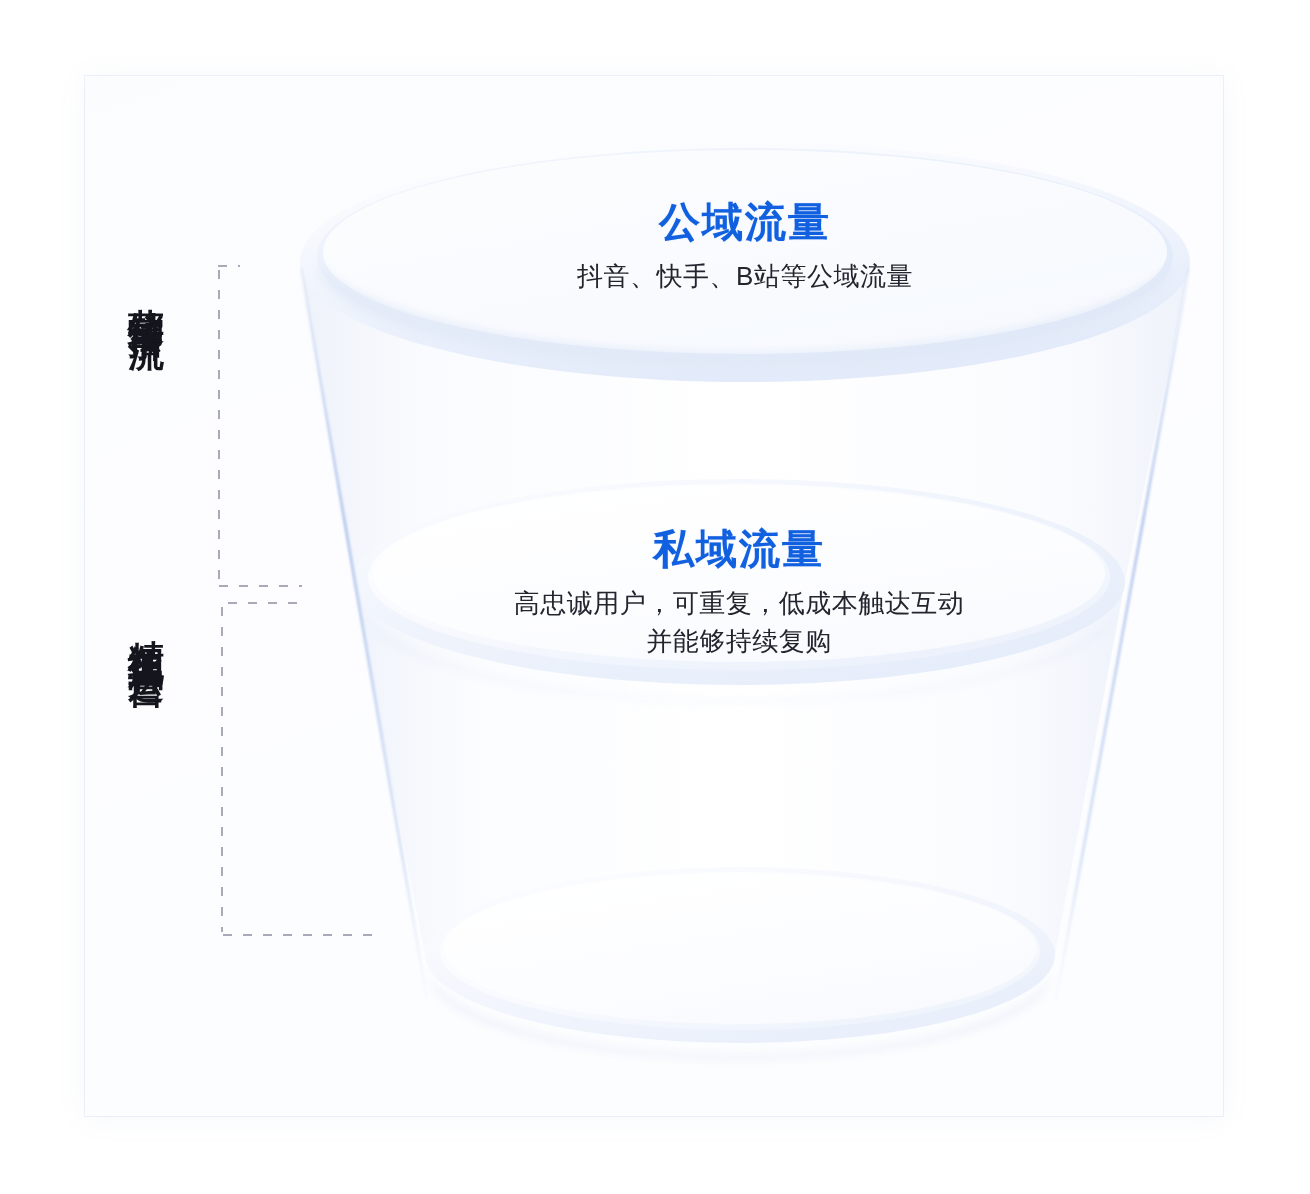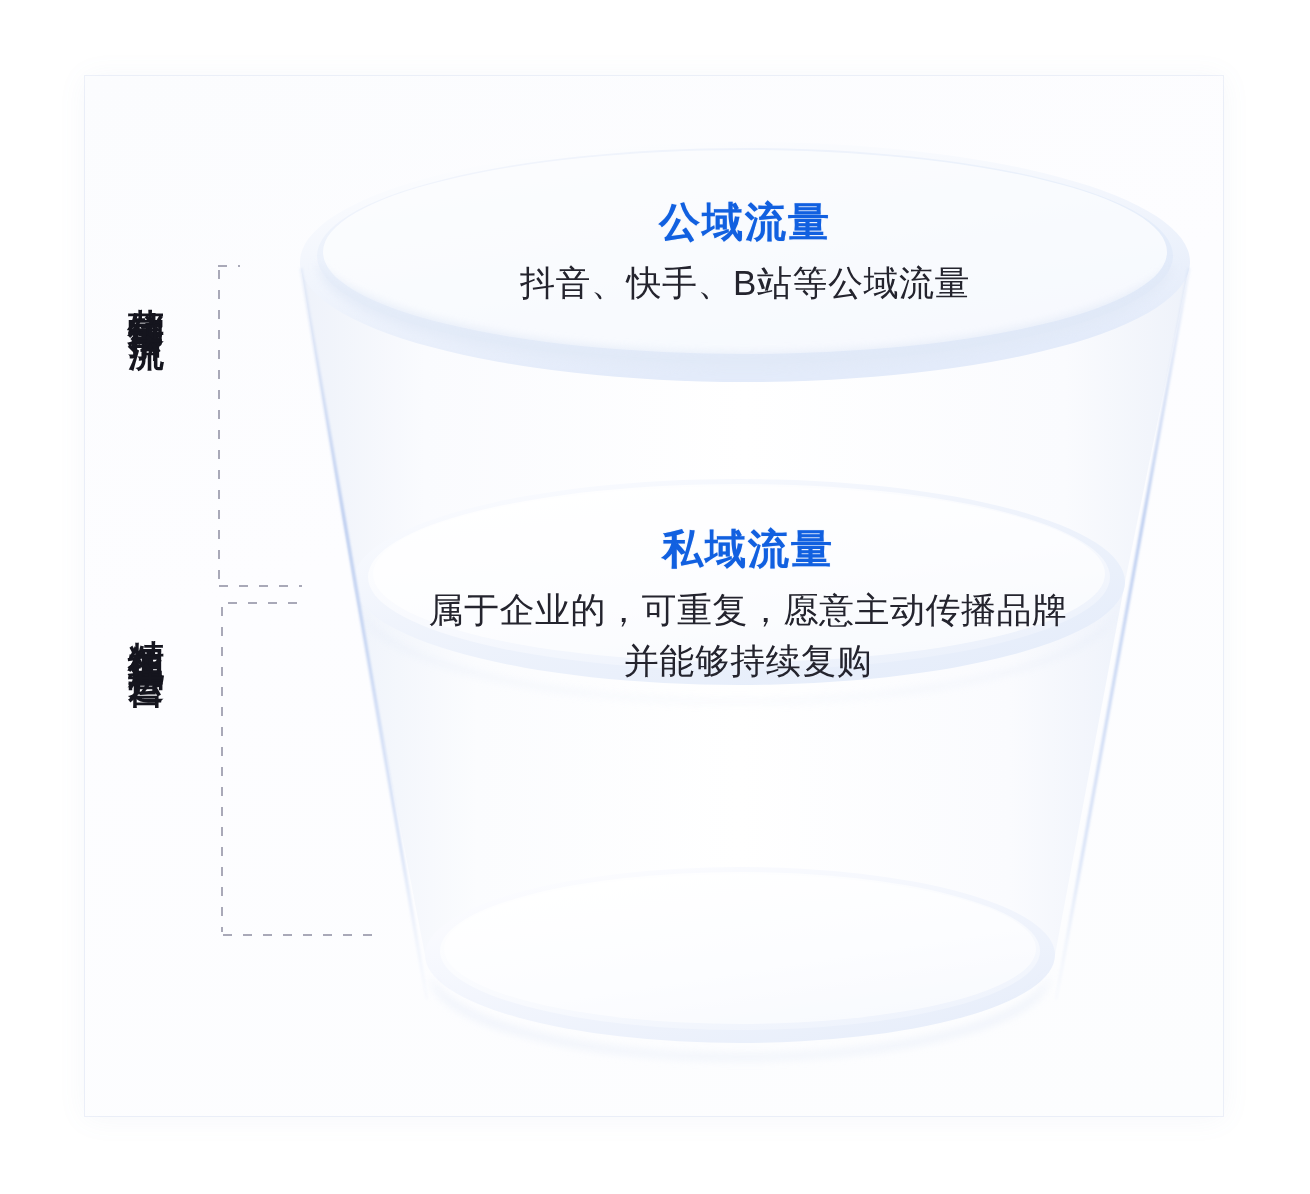--- a/index.html
+++ b/index.html
@@ -68,31 +68,31 @@
   .stage-title {
     font-size: 41px;
     font-weight: 700;
     color: #1160e0;
     letter-spacing: 2px;
     line-height: 1.18;
     margin: 0 0 12px 0;
     text-shadow: 0 0 1px rgba(17,96,224,0.35);
   }
   .stage-desc {
-    font-size: 35px;
+    font-size: 26px;
     font-weight: 400;
     color: #24242e;
     letter-spacing: 0.5px;
     line-height: 1.45;
     margin: 0;
     white-space: pre-line;
   }
 
   #stage-text-0 { left: 395px; top: 198px; }
-  #stage-text-1 { left: 398px; top: 525px; }
+  #stage-text-1 { left: 389px; top: 525px; }
   #stage-text-2 { left: 390px; top: 860px; }
 </style>
 </head>
 <body>
 
 <div id="stage">
 
   <div id="card"></div>
 
   <svg id="funnel-svg" viewBox="0 0 1310 1194" xmlns="http://www.w3.org/2000/svg" aria-hidden="true">
@@ -202,18 +202,18 @@
   <div class="phase-label" id="phase-label-0">营销传播引流</div>
   <div class="phase-label" id="phase-label-1">精细化用户运营</div>
 
   <div class="stage-text" id="stage-text-0">
     <div class="stage-title">公域流量</div>
     <div class="stage-desc">抖音、快手、B站等公域流量</div>
   </div>
 
   <div class="stage-text" id="stage-text-1">
     <div class="stage-title">私域流量</div>
-    <div class="stage-desc">属于企业的，可重复，愿意主动传播品牌
+    <div class="stage-desc">高忠诚用户，可重复，低成本触达互动
 并能够持续复购</div>
   </div>
 
 
 </div>
 
 </body></html>

